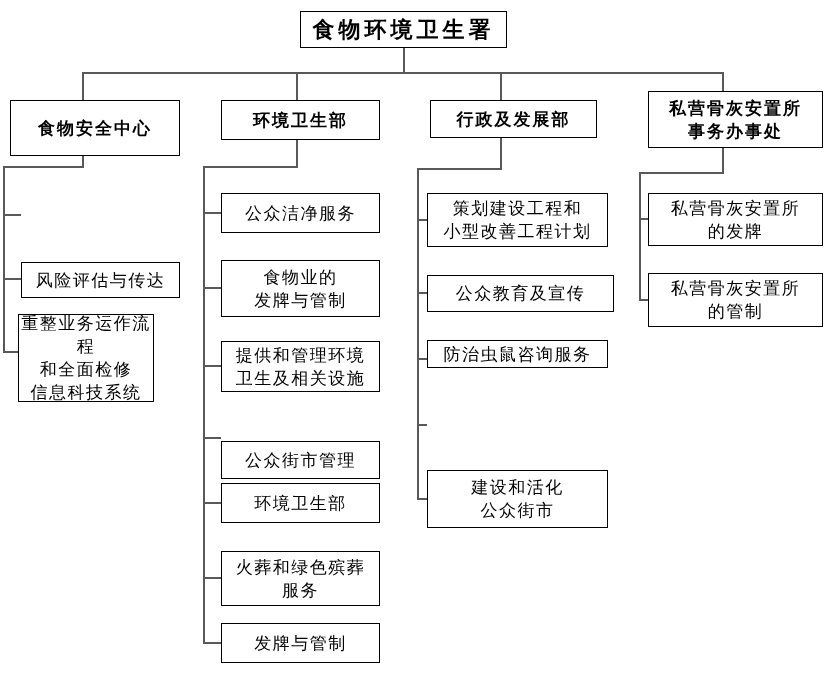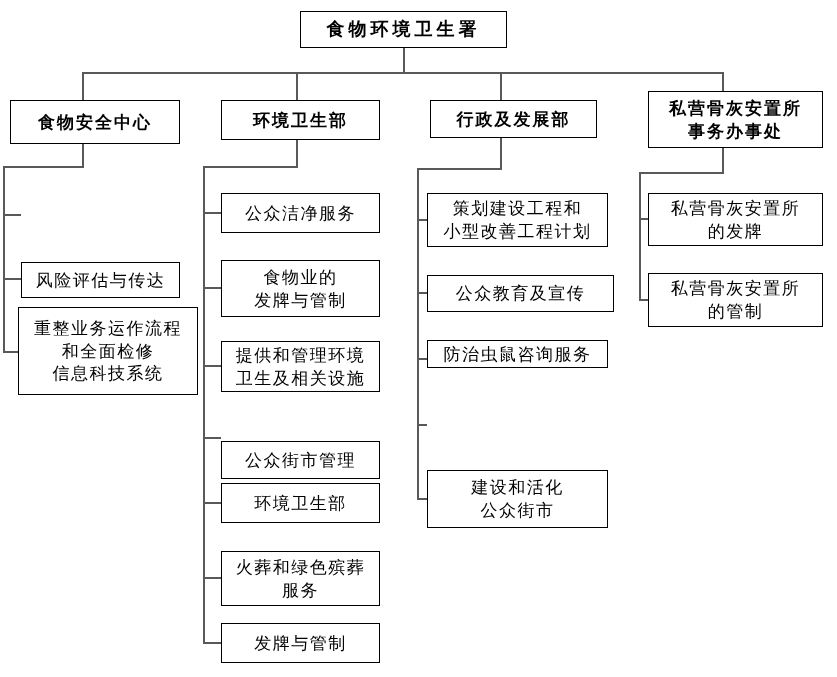--- a/index.html
+++ b/index.html
@@ -17,21 +17,21 @@
     background:#fff;
     display:flex;align-items:center;justify-content:center;
     text-align:center;
     white-space:pre-line;
     font-size:17px;
     letter-spacing:1.5px;
     line-height:1.35;
     box-sizing:border-box;
   }
   .bold{font-weight:bold;letter-spacing:2px;}
-  .root{font-size:18px;letter-spacing:4px;}
+  .root{font-size:22px;letter-spacing:4px;}
   .line{position:absolute;background:#595959;}
   .v{width:2px;}
   .h{height:2px;}
 </style>
 </head>
 <body>
 
 <div class="canvas">
 
   <div class="line v" style="left:403px;top:48px;height:25px"></div>
@@ -69,28 +69,28 @@
   <div class="line h" style="left:417px;top:498px;width:10px"></div>
 
   <div class="line v" style="left:722px;top:148px;height:26px"></div>
   <div class="line h" style="left:639px;top:172px;width:85px"></div>
   <div class="line v" style="left:639px;top:172px;height:129px"></div>
   <div class="line h" style="left:639px;top:218px;width:9px"></div>
   <div class="line h" style="left:639px;top:299px;width:9px"></div>
 
   <div class="box bold root" style="left:300px;top:11px;width:207px;height:37px">食物环境卫生署</div>
 
-  <div class="box bold" style="left:10px;top:100px;width:170px;height:44px">食物安全中心</div>
+  <div class="box bold" style="left:10px;top:100px;width:170px;height:56px">食物安全中心</div>
   <div class="box bold" style="left:221px;top:100px;width:159px;height:40px">环境卫生部</div>
   <div class="box bold" style="left:430px;top:100px;width:167px;height:38px">行政及发展部</div>
   <div class="box bold" style="left:648px;top:91px;width:175px;height:57px">私营骨灰安置所
 事务办事处</div>
 
   <div class="box" style="left:21px;top:262px;width:159px;height:36px">风险评估与传达</div>
-  <div class="box" style="left:18px;top:307px;width:180px;height:88px">重整业务运作流程
+  <div class="box" style="left:18px;top:314px;width:136px;height:88px">重整业务运作流程
 和全面检修
 信息科技系统</div>
 
   <div class="box" style="left:221px;top:193px;width:159px;height:40px">公众洁净服务</div>
   <div class="box" style="left:221px;top:260px;width:159px;height:57px">食物业的
 发牌与管制</div>
   <div class="box" style="left:221px;top:341px;width:159px;height:51px">提供和管理环境
 卫生及相关设施</div>
   <div class="box" style="left:221px;top:441px;width:159px;height:38px">公众街市管理</div>
   <div class="box" style="left:221px;top:483px;width:159px;height:40px">环境卫生部</div>

